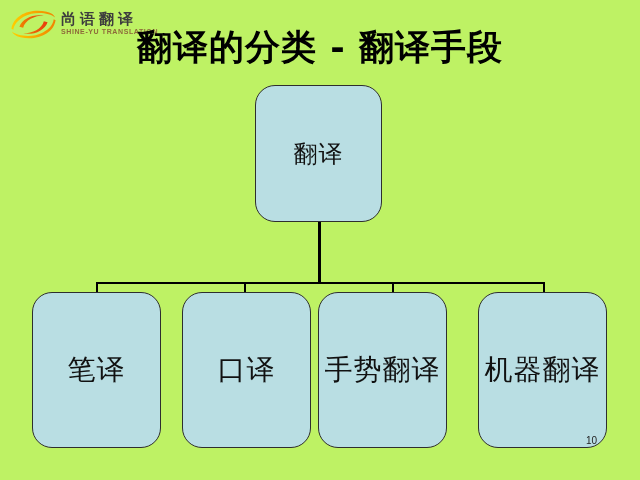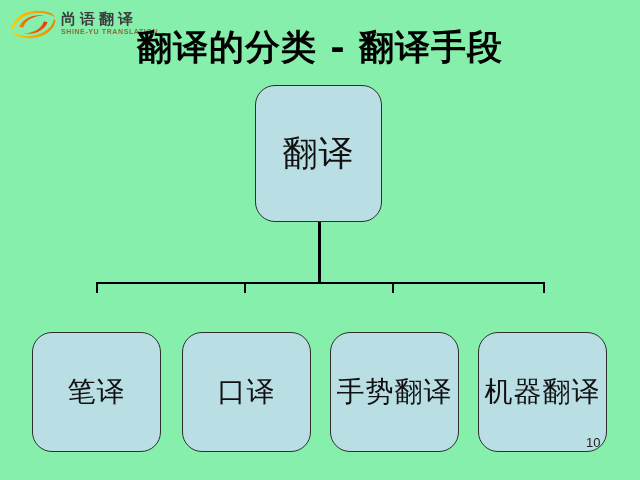--- a/index.html
+++ b/index.html
@@ -1,19 +1,19 @@
 <!DOCTYPE html>
 <html><head>
 <meta charset="utf-8">
 <style>
   html,body{margin:0;padding:0;background:#888;}
   .slide{
     position:relative;
     width:640px;height:480px;
-    background:#86efac;
+    background:#bef264;
     overflow:hidden;
     font-family:"DejaVu Serif","Liberation Serif",serif;
   }
   
   .logo{position:absolute;left:10px;top:7px;display:flex;align-items:flex-start;}
   .logo-icon{width:47px;height:35px;display:block;}
   .logo-text{margin-left:4px;padding-top:4px;font-family:"Liberation Sans","DejaVu Sans",sans-serif;}
   .logo-cn{font-size:15px;font-weight:bold;letter-spacing:4px;color:#3d3d3d;line-height:16px;white-space:nowrap;}
   .logo-en{font-size:7px;letter-spacing:0.6px;color:#8d6a3a;line-height:9px;white-space:nowrap;font-weight:bold;}
   
@@ -27,40 +27,40 @@
     position:absolute;
     background:#b9dee3;
     border:1.6px solid #2e2e2e;
     border-radius:20px;
     display:flex;align-items:center;justify-content:center;
     color:#111;
     box-sizing:border-box;
   }
   .node-label{font-size:28px;letter-spacing:1px;white-space:nowrap;}
   .node-root{left:255px;top:85px;width:127px;height:137px;}
-  .node-root .node-label{font-size:35px;}
-  .node-child{top:292px;width:129px;height:120px;margin-top:40px;}
+  .node-root .node-label{font-size:24px;}
+  .node-child{top:292px;width:129px;height:156px;}
   .node-c0{left:32px;}
   .node-c1{left:182px;font-family:Liberation Mono, monospace;}
-  .node-c2{left:330px;}
+  .node-c2{left:318px;}
   .node-c3{left:478px;text-align:right;}
   
   .line{position:absolute;background:#000;}
   .line-vmain{left:318px;top:221px;width:3px;height:62px;}
   .line-h{left:96px;top:282px;width:449px;height:2px;}
   .line-stub{top:282px;width:2px;height:11px;}
   .stub0{left:96px;}
   .stub1{left:244px;}
   .stub2{left:392px;}
   .stub3{left:543px;}
   
   .page-number{
     position:absolute;left:586px;top:435px;
     font-family:"Liberation Sans","DejaVu Sans",sans-serif;
-    font-size:13px;color:#222;
+    font-size:10px;color:#222;
   }
 </style>
 </head>
 <body>
 
 <div class="slide">
 
   <div class="logo">
     <svg class="logo-icon" viewBox="0 0 100 74" xmlns="http://www.w3.org/2000/svg">
       <defs>

